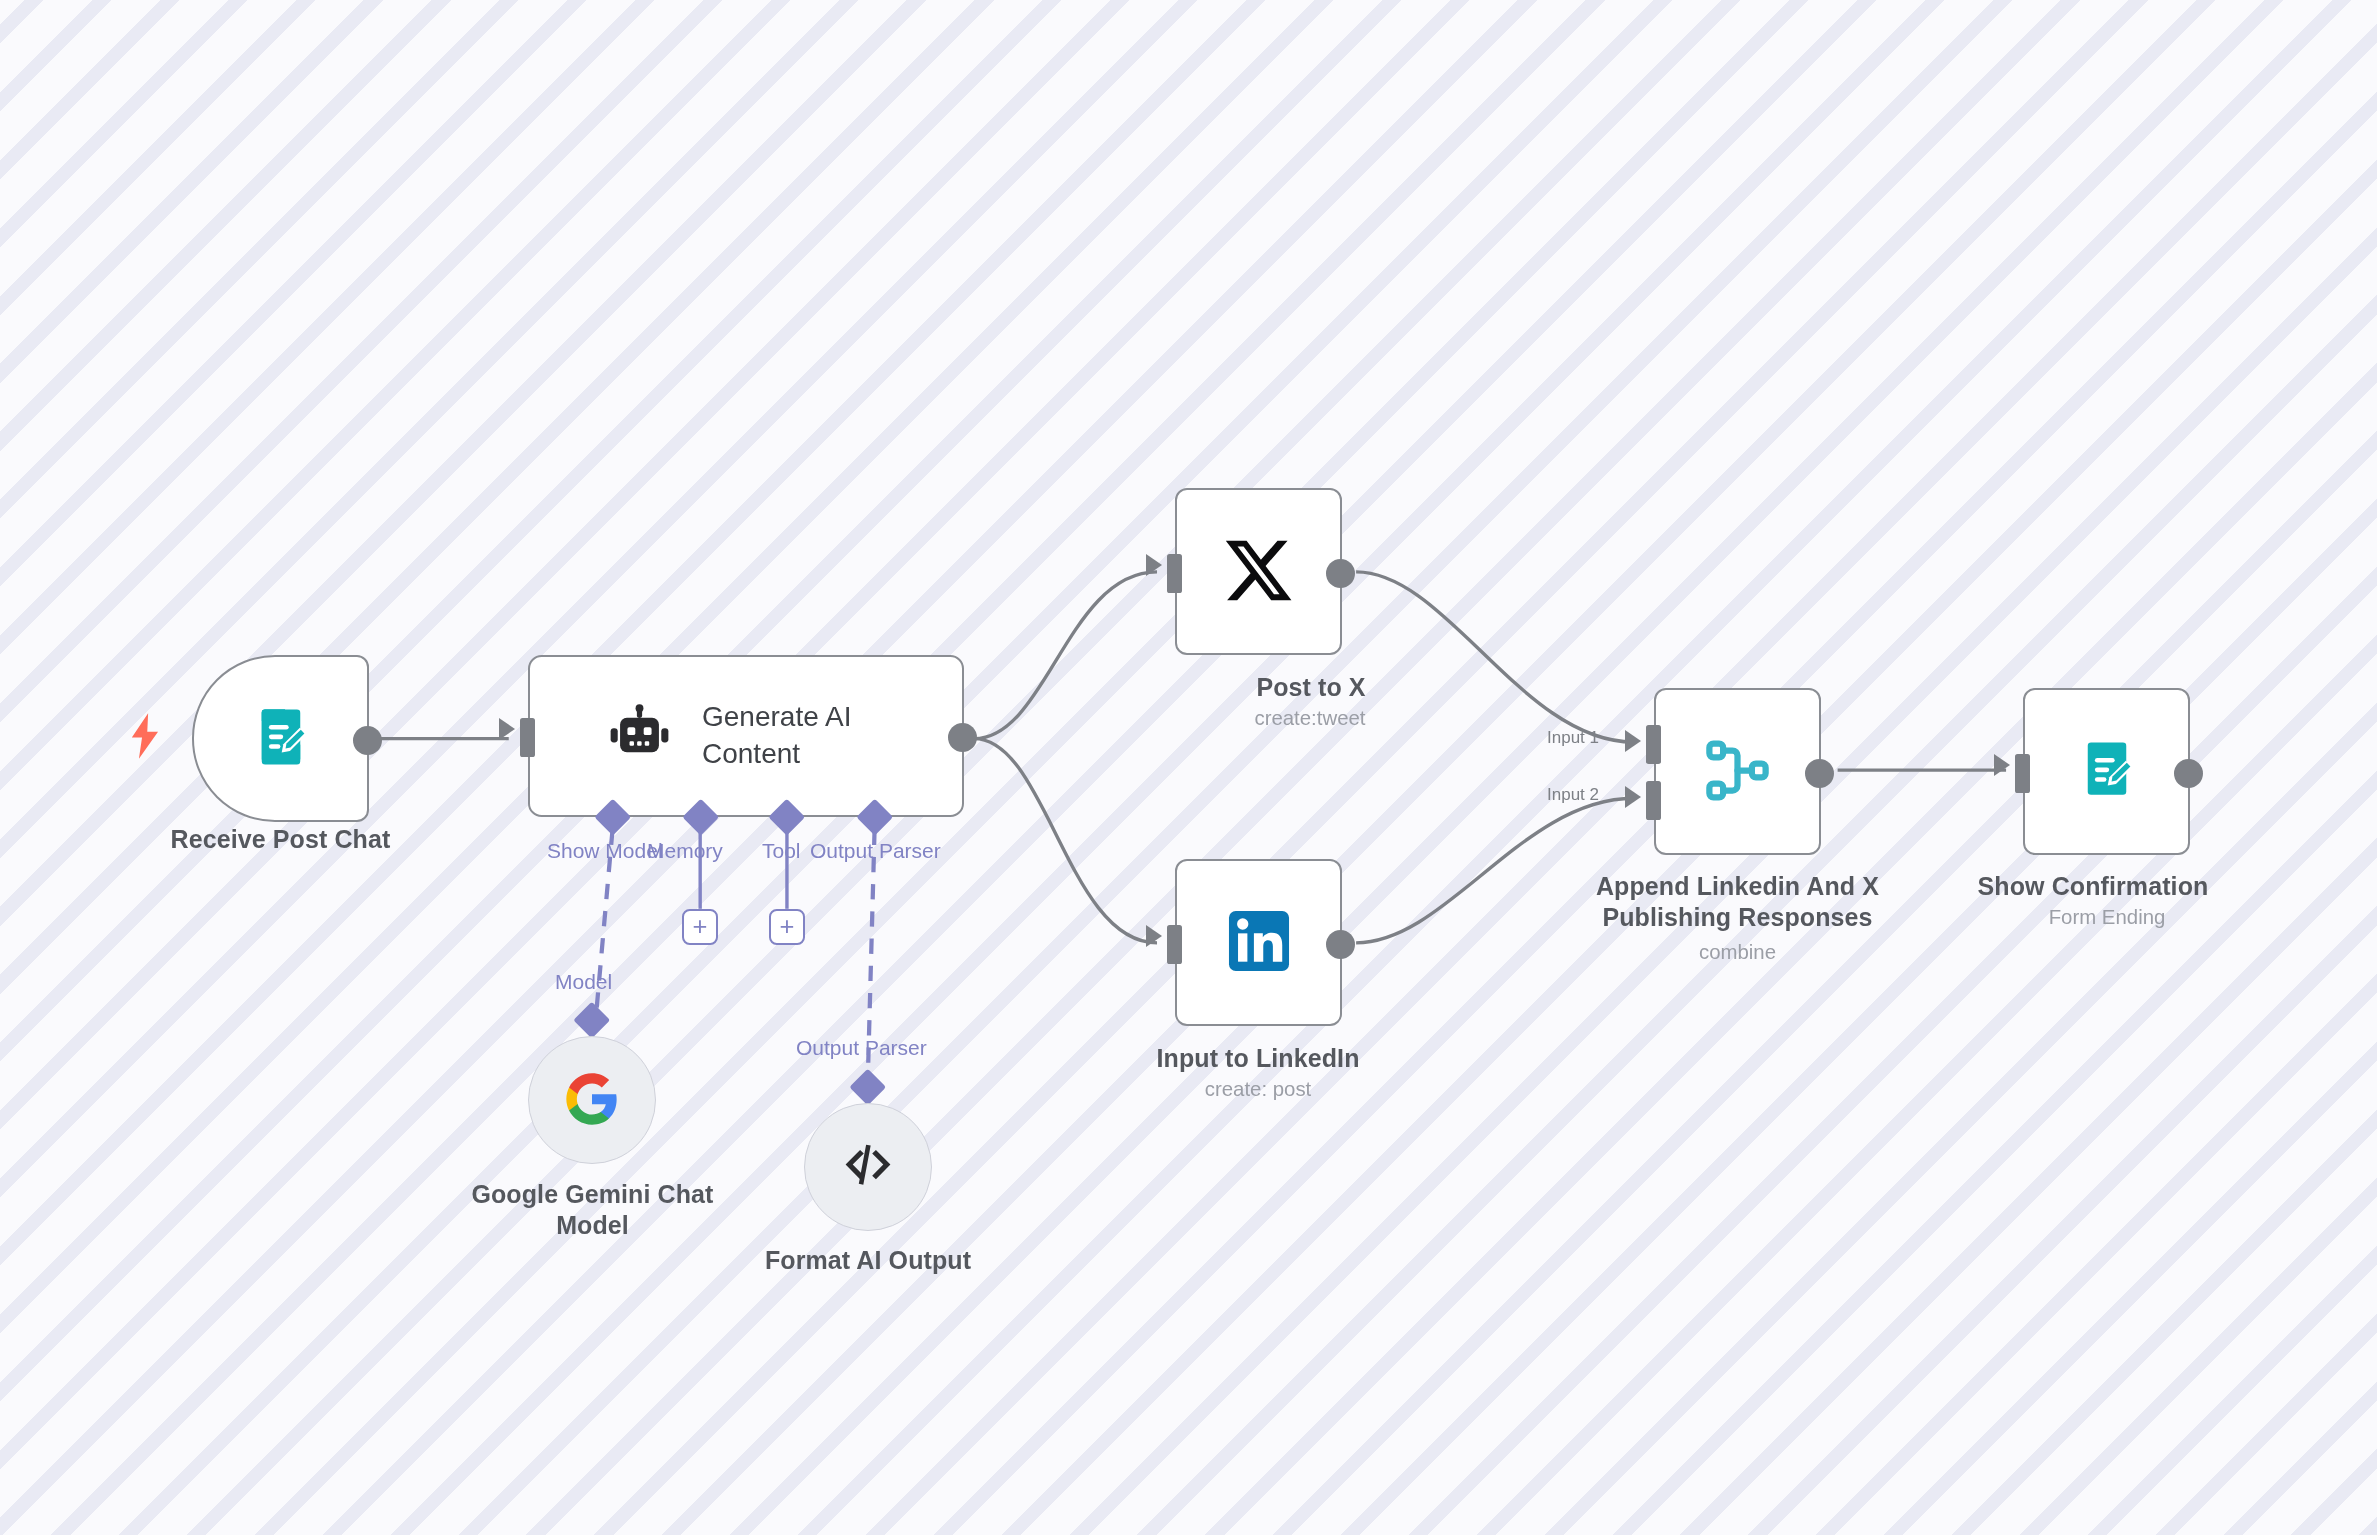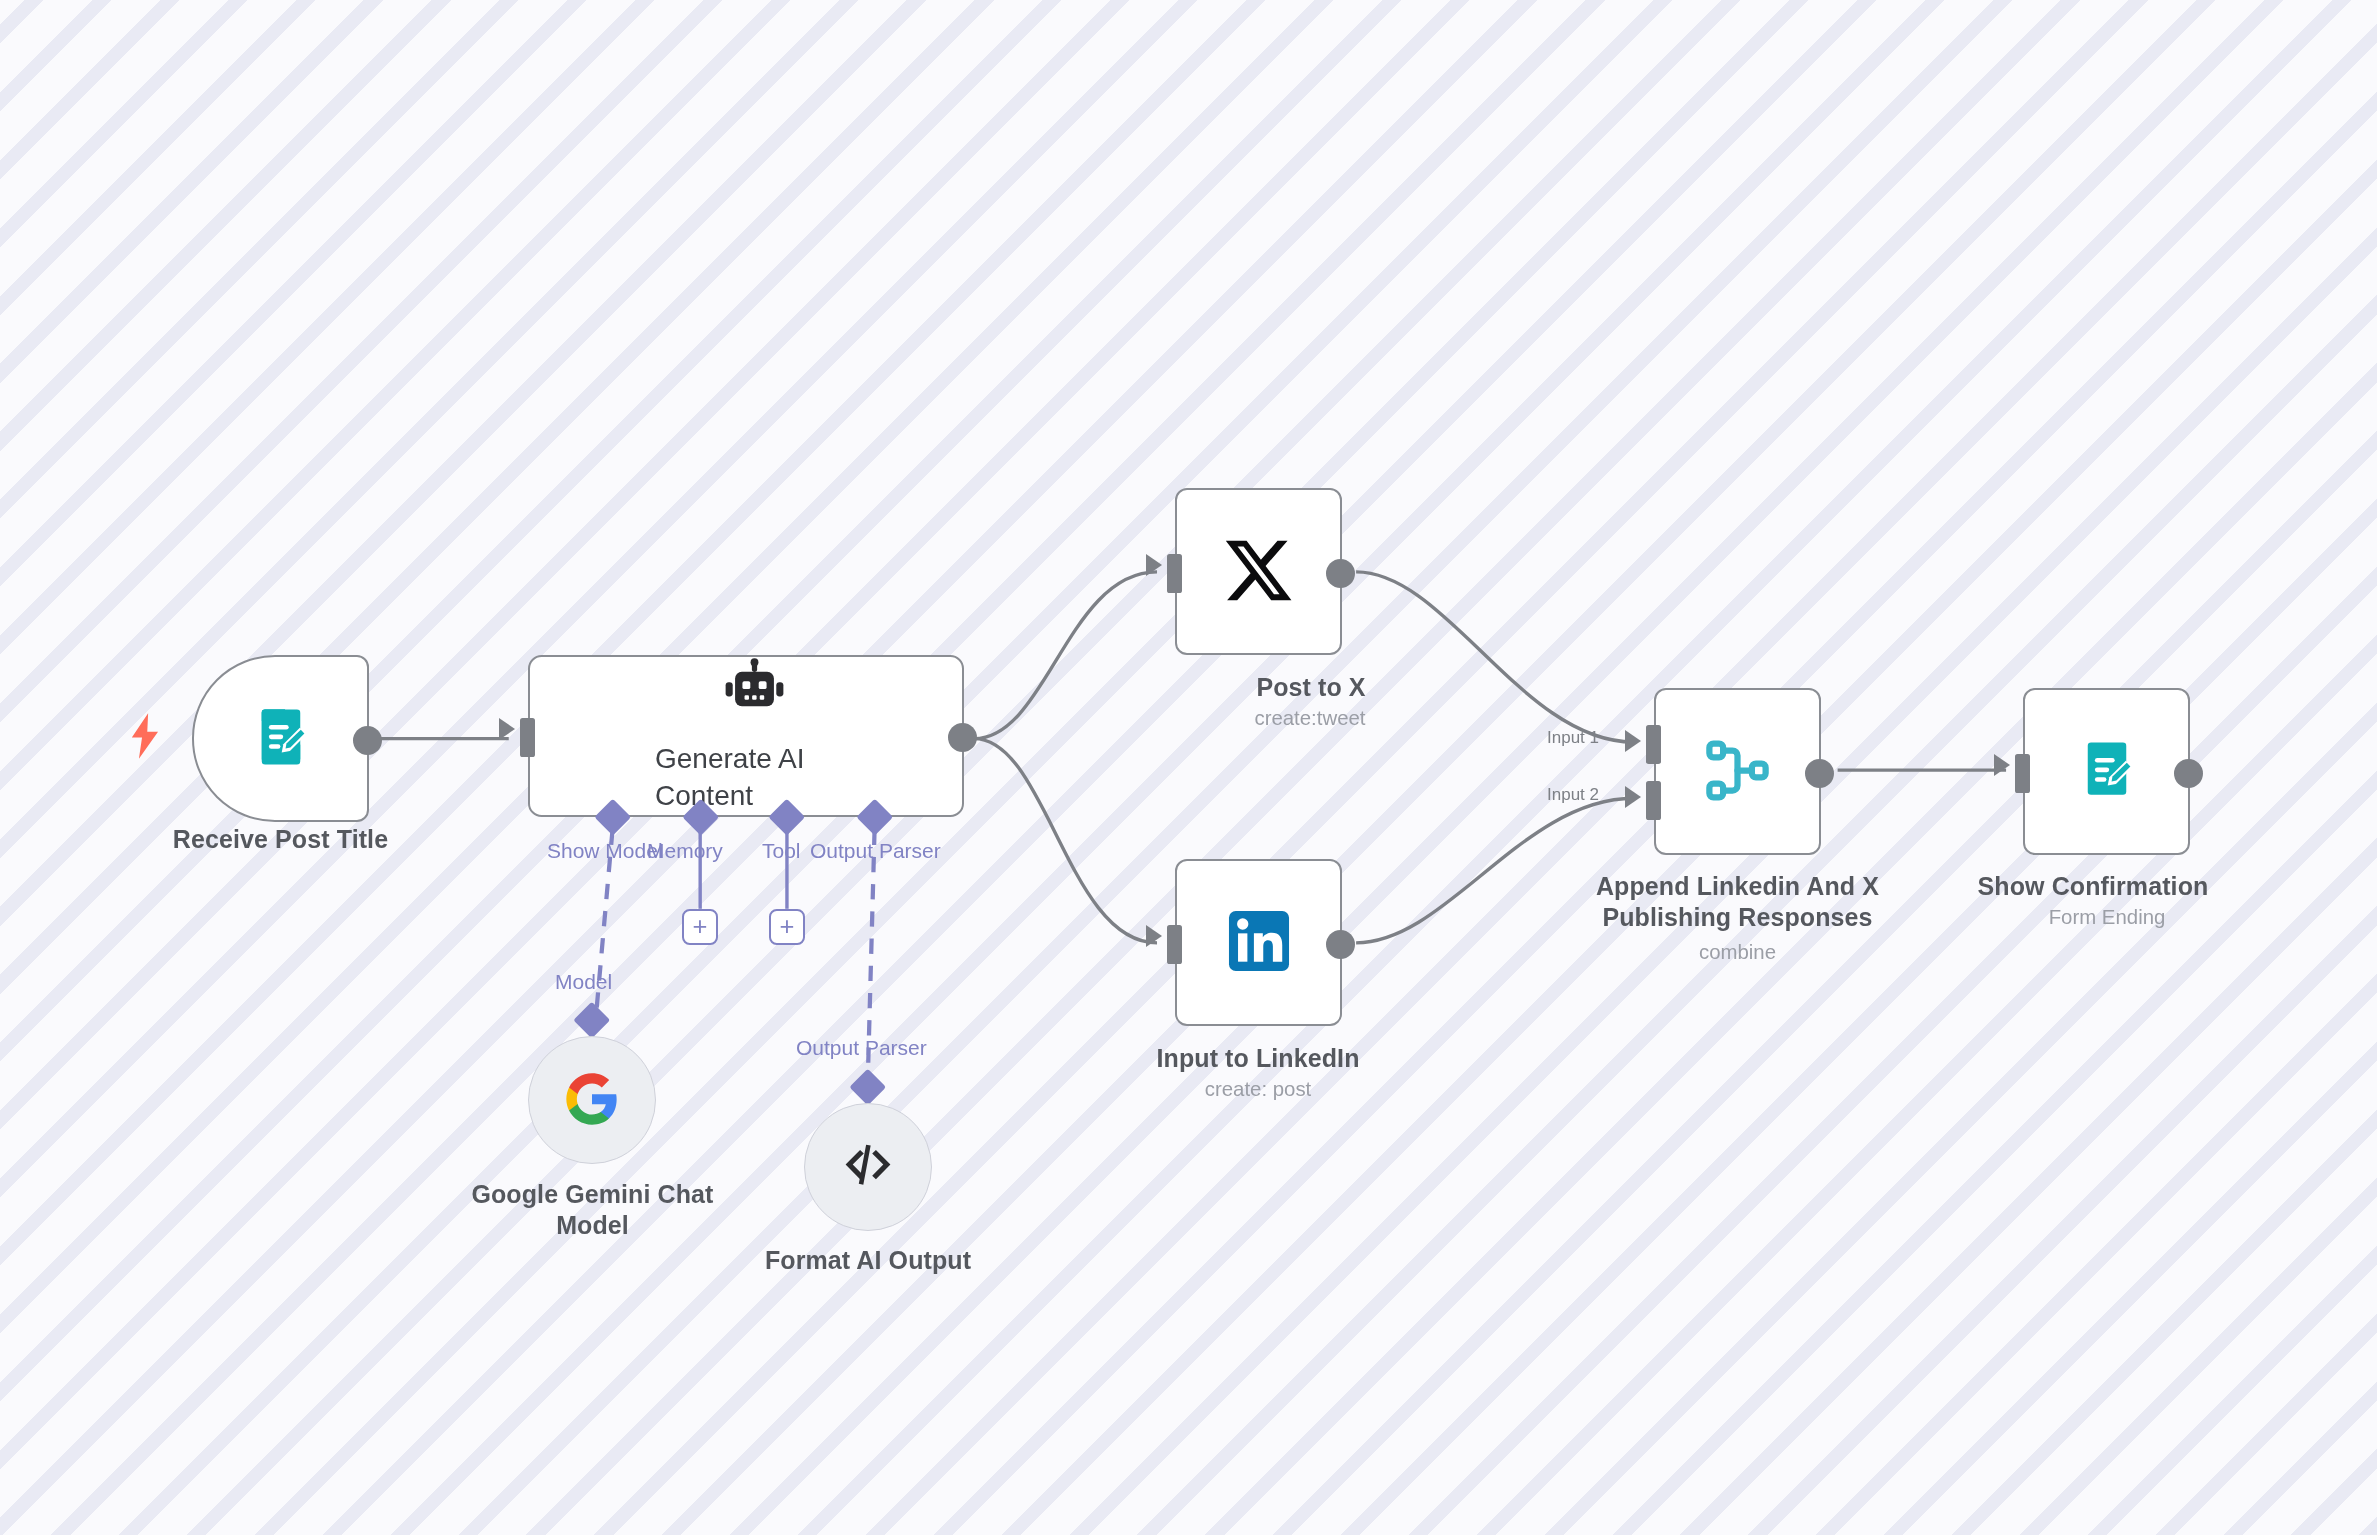--- a/index.html
+++ b/index.html
@@ -44,23 +44,22 @@
     justify-content: center;
   }
   .node.square { width: 167px; height: 167px; }
   .node.trigger {
     width: 177px; height: 167px;
     border-radius: 83px 12px 12px 83px;
   }
   .node.wide {
     width: 436px; height: 162px;
     border-radius: 13.6px;
-    justify-content: space-between;
+    justify-content: center;
     padding-left: 48px;
-    flex-direction: column;
   }
   .node.circle {
     width: 128px; height: 128px;
     border-radius: 50%;
     border: 1.7px solid #cfd1da;
     background: #eceef2;
   }
   .node-caption {
     position: absolute;
     text-align: center;
@@ -185,21 +184,21 @@
         <path fill="#0fb2b8" d="M19.2 9.4l1.3 1.3-5.1 5.1-1.75.35.35-1.75z"></path>
       </svg>
     </span>
     <span class="out-dot" style="right:-14.5px; top:69px;"></span>
   </div>
   <span class="bolt" style="left:129px; top:713px;">
     <svg width="34" height="46" viewBox="0 0 24 32" xmlns="http://www.w3.org/2000/svg">
       <path fill="#ff6d5a" d="M13.5 0 2 17h7.2L7 32 20.5 13h-7.6z"></path>
     </svg>
   </span>
-  <div class="node-caption" style="left:90px; top:824px; width:381px;">Receive Post Title</div>
+  <div class="node-caption" style="left:90px; top:824px; width:381px;">Receive Post Chat</div>
 
   <div class="node wide" style="left:528px; top:655px;">
     <span class="icon-wrap" style="margin-right:31px;">
       <svg width="63" height="63" viewBox="0 0 24 24" xmlns="http://www.w3.org/2000/svg">
         <rect fill="#2b2b2e" x="4.6" y="5.6" width="14.8" height="13.2" rx="2.6"></rect>
         <rect fill="#2b2b2e" x="1.0" y="9.6" width="2.7" height="5.4" rx="1.2"></rect>
         <rect fill="#2b2b2e" x="20.3" y="9.6" width="2.7" height="5.4" rx="1.2"></rect>
         <rect fill="#2b2b2e" x="11.0" y="2.1" width="2.0" height="3.6" rx="1.0"></rect>
         <circle fill="#2b2b2e" cx="12" cy="2.0" r="1.5"></circle>
         <rect fill="#ffffff" x="7.4" y="9.2" width="3.0" height="3.0" rx=".7"></rect>

